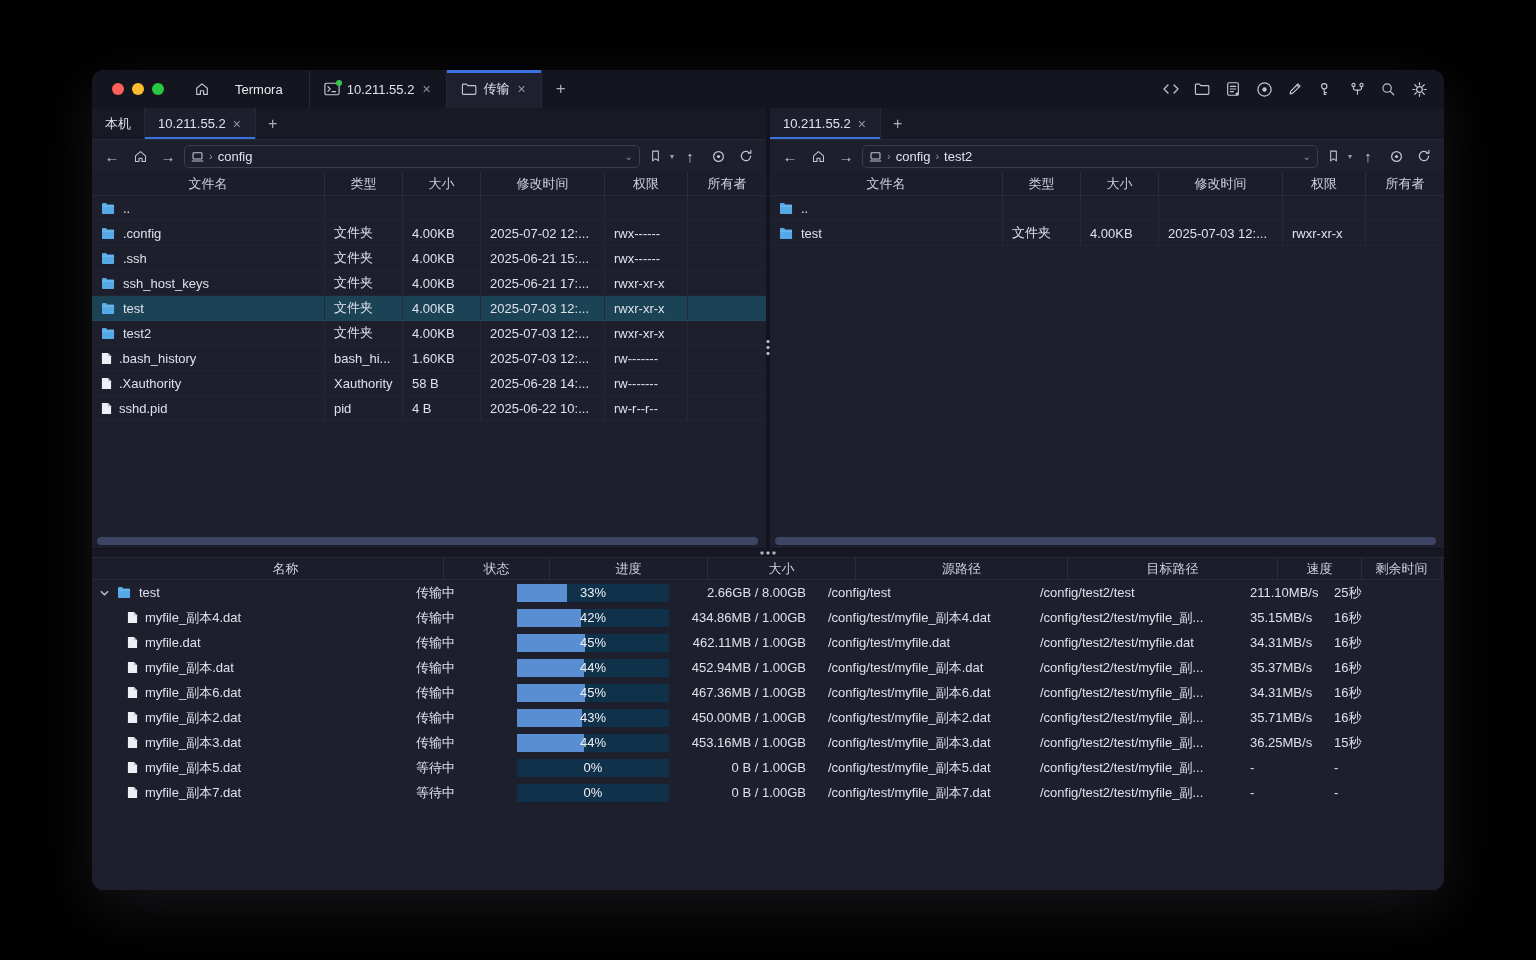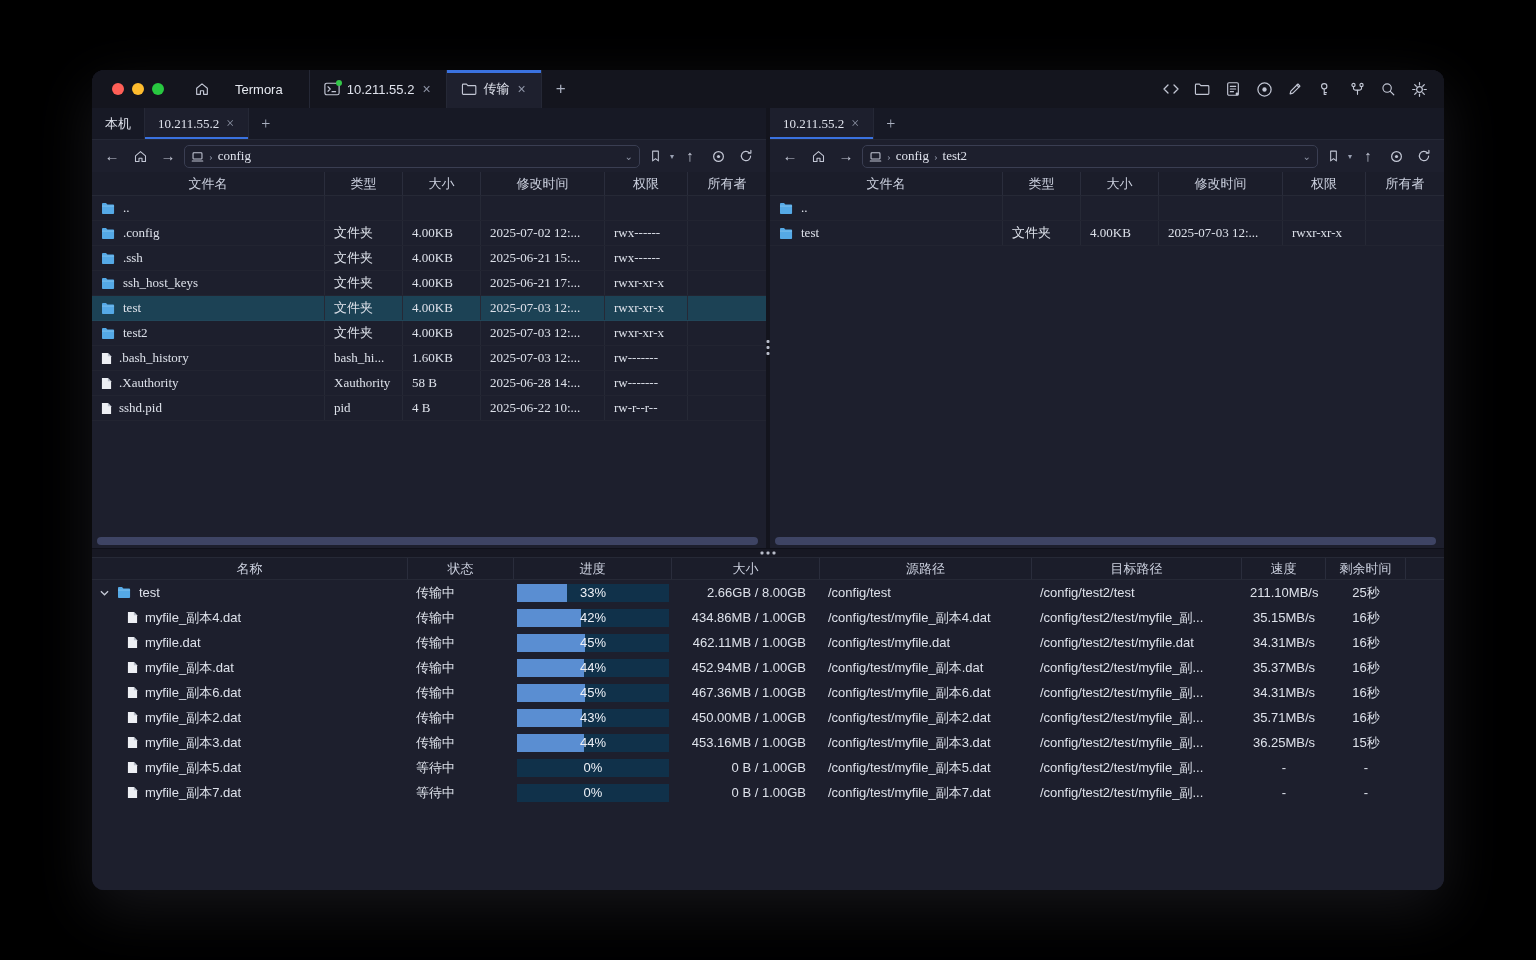--- a/index.html
+++ b/index.html
@@ -24,21 +24,21 @@
   .wtab .close, .ptab .close { color:#8e94a6; font-size:14px; line-height:1; padding:0 1px; }
   .tab-plus { display:flex; align-items:center; padding:0 14px; color:#aab0c0; font-size:17px; }
   .titlebar .spacer { flex:1; }
   .tb-icons { display:flex; align-items:center; gap:13px; padding-right:16px; }
   .tb-icons .icon-btn { width:18px; height:18px; display:flex; align-items:center; justify-content:center; position:relative; }
   svg.ic { stroke:#c2c6d4; fill:none; stroke-width:1.3; stroke-linecap:round; stroke-linejoin:round; }
   .badge-dot { position:absolute; width:6px; height:6px; border-radius:50%; background:#34c749; right:-2px; top:-2px; }
   .termicon { position:relative; width:16px; height:14px; }
 
   
-  .panels { display:flex; height:440px; flex:none;font-family:Liberation Serif, serif; }
+  .panels { display:flex; height:440px; flex:none; }
   .fpanel { width:674px; display:flex; flex-direction:column; position:relative; background:#1d1f2d; }
   .vsplit { width:4px; background:#13141d; position:relative; flex:none; }
   .vsplit .dots { position:absolute; left:50%; top:232px; transform:translateX(-50%);
     display:flex; flex-direction:column; gap:3px; }
   .vsplit .dots i, .hsplit .dots i { width:3px; height:3px; background:#b9bdca; border-radius:1px; display:block; }
   .ptabbar { height:32px; background:#171925; display:flex; align-items:stretch;
     border-bottom:1px solid #252836; flex:none; }
   .ptab { display:flex; align-items:center; gap:6px; padding:0 13px; font-size:13px;
     color:#dfe2ec; border-right:1px solid #252836; position:relative; }
   .ptab.active { background:#1d1f2d; }
@@ -72,30 +72,30 @@
 
   
   .hsplit { height:10px; background:#171823; position:relative; flex:none;
     border-top:1px solid #10111a; border-bottom:1px solid #262936; }
   .hsplit .dots { position:absolute; top:50%; left:50%; transform:translate(-50%,-50%);
     display:flex; gap:3px; }
 
   
   .transfer { flex:1; display:flex; flex-direction:column; background:#1d1f2d; overflow:hidden; }
   .thead,.trow { display:grid; grid-template-columns:316px 106px 158px 148px 212px 210px 84px 80px 1fr; }
-  .thead { height:22px; border-bottom:1px solid #262936; background:#1b1d2a; flex:none; }
+  .thead { height:22px; border-bottom:1px solid #262936; background:#1b1d2a; flex:none;padding-left:36px; }
   .thead .hcell { display:flex; align-items:center; justify-content:center; font-size:13px;
     color:#cdd2e0; border-right:1px solid #2a2d3c; white-space:nowrap; overflow:hidden; }
   .thead .hcell:last-child { border-right:none; }
   .trow { height:25px; align-items:center; }
   .tcell { font-size:13px; color:#dde1ea; white-space:nowrap; overflow:hidden; padding:0 8px; }
   .tcell.namecell { display:flex; align-items:center; gap:7px; padding-left:6px; }
   .tcell.c-status { }
   .tcell.c-size { text-align:right; padding-right:14px; }
-  .tcell.c-speed,.tcell.c-eta { text-align:center; }
+  .tcell.c-speed,.tcell.c-eta { }
   .expander { width:12px; display:flex; justify-content:center; flex:none; }
   .indent { width:22px; flex:none; }
   .pbar { position:relative; height:18px; margin:0 3px; background:#10314a; overflow:hidden; }
   .pbar .fill { position:absolute; left:0; top:0; bottom:0; background:#5a8ed2; }
   .pbar .ptext { position:absolute; inset:0; display:flex; align-items:center; justify-content:center;
     font-size:13px; color:#eef1f7; }
 </style>
 </head>
 <body>
 

